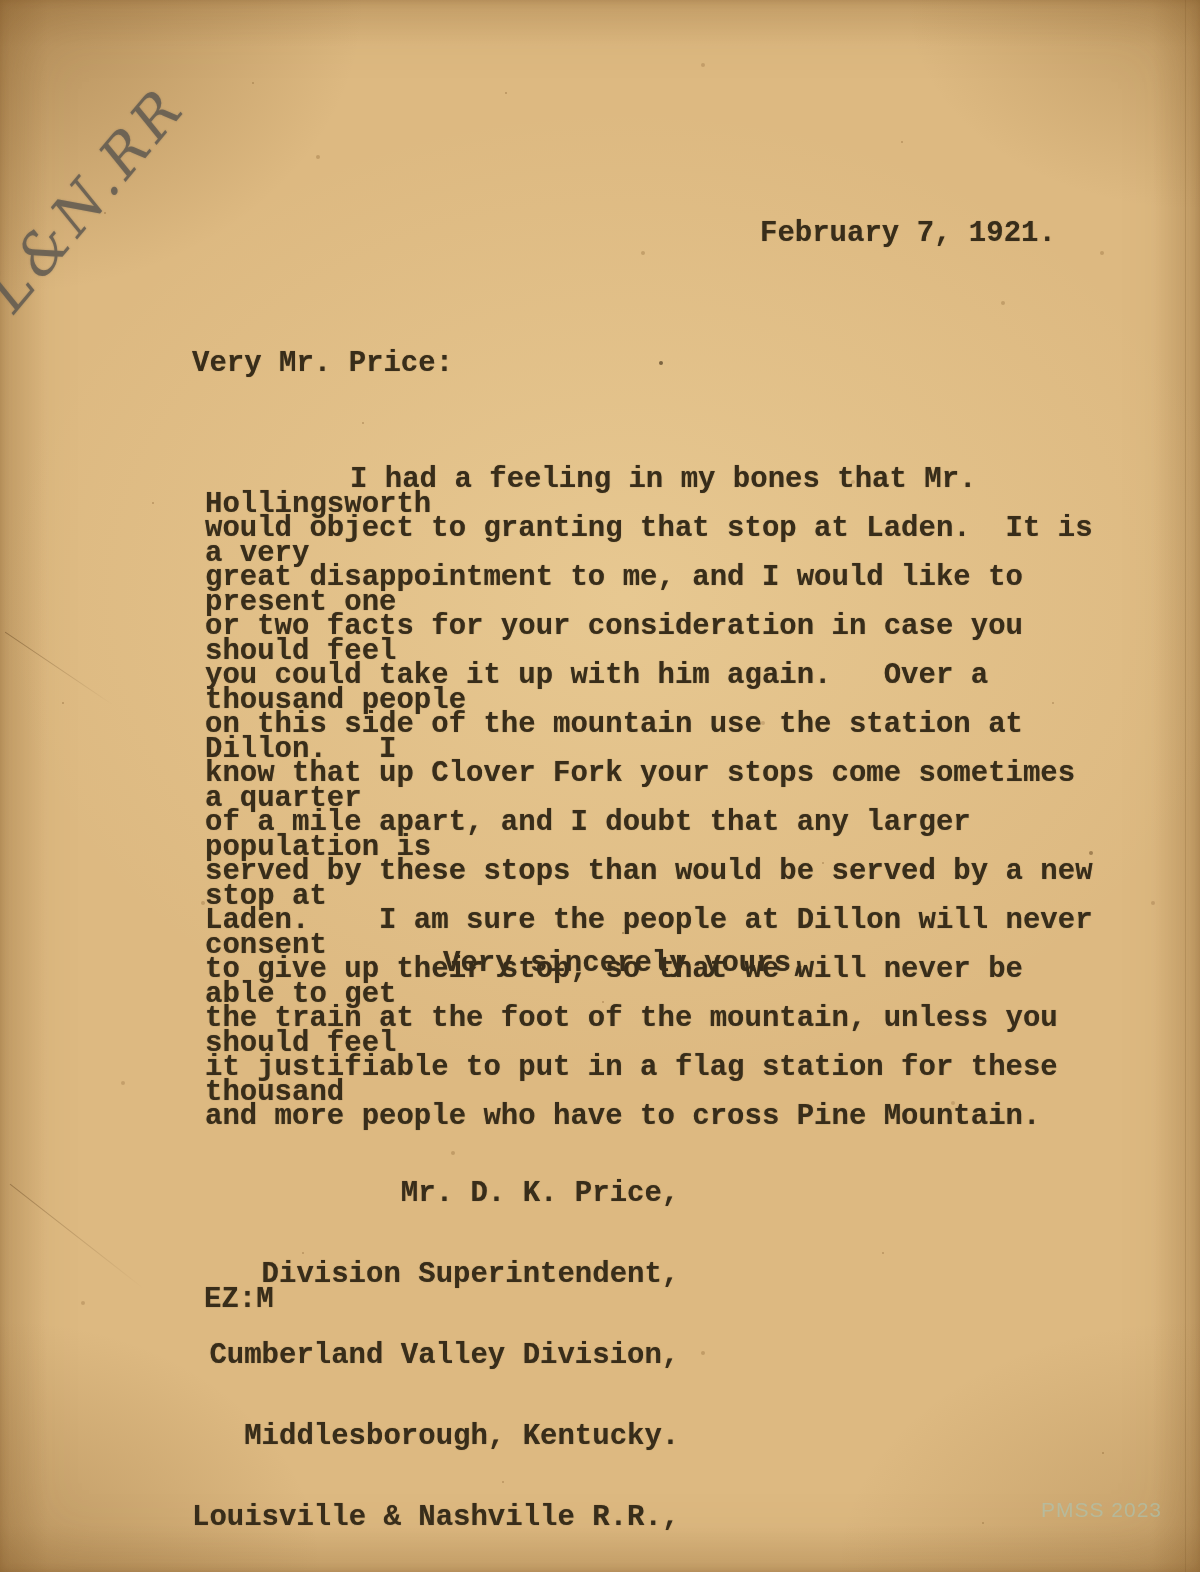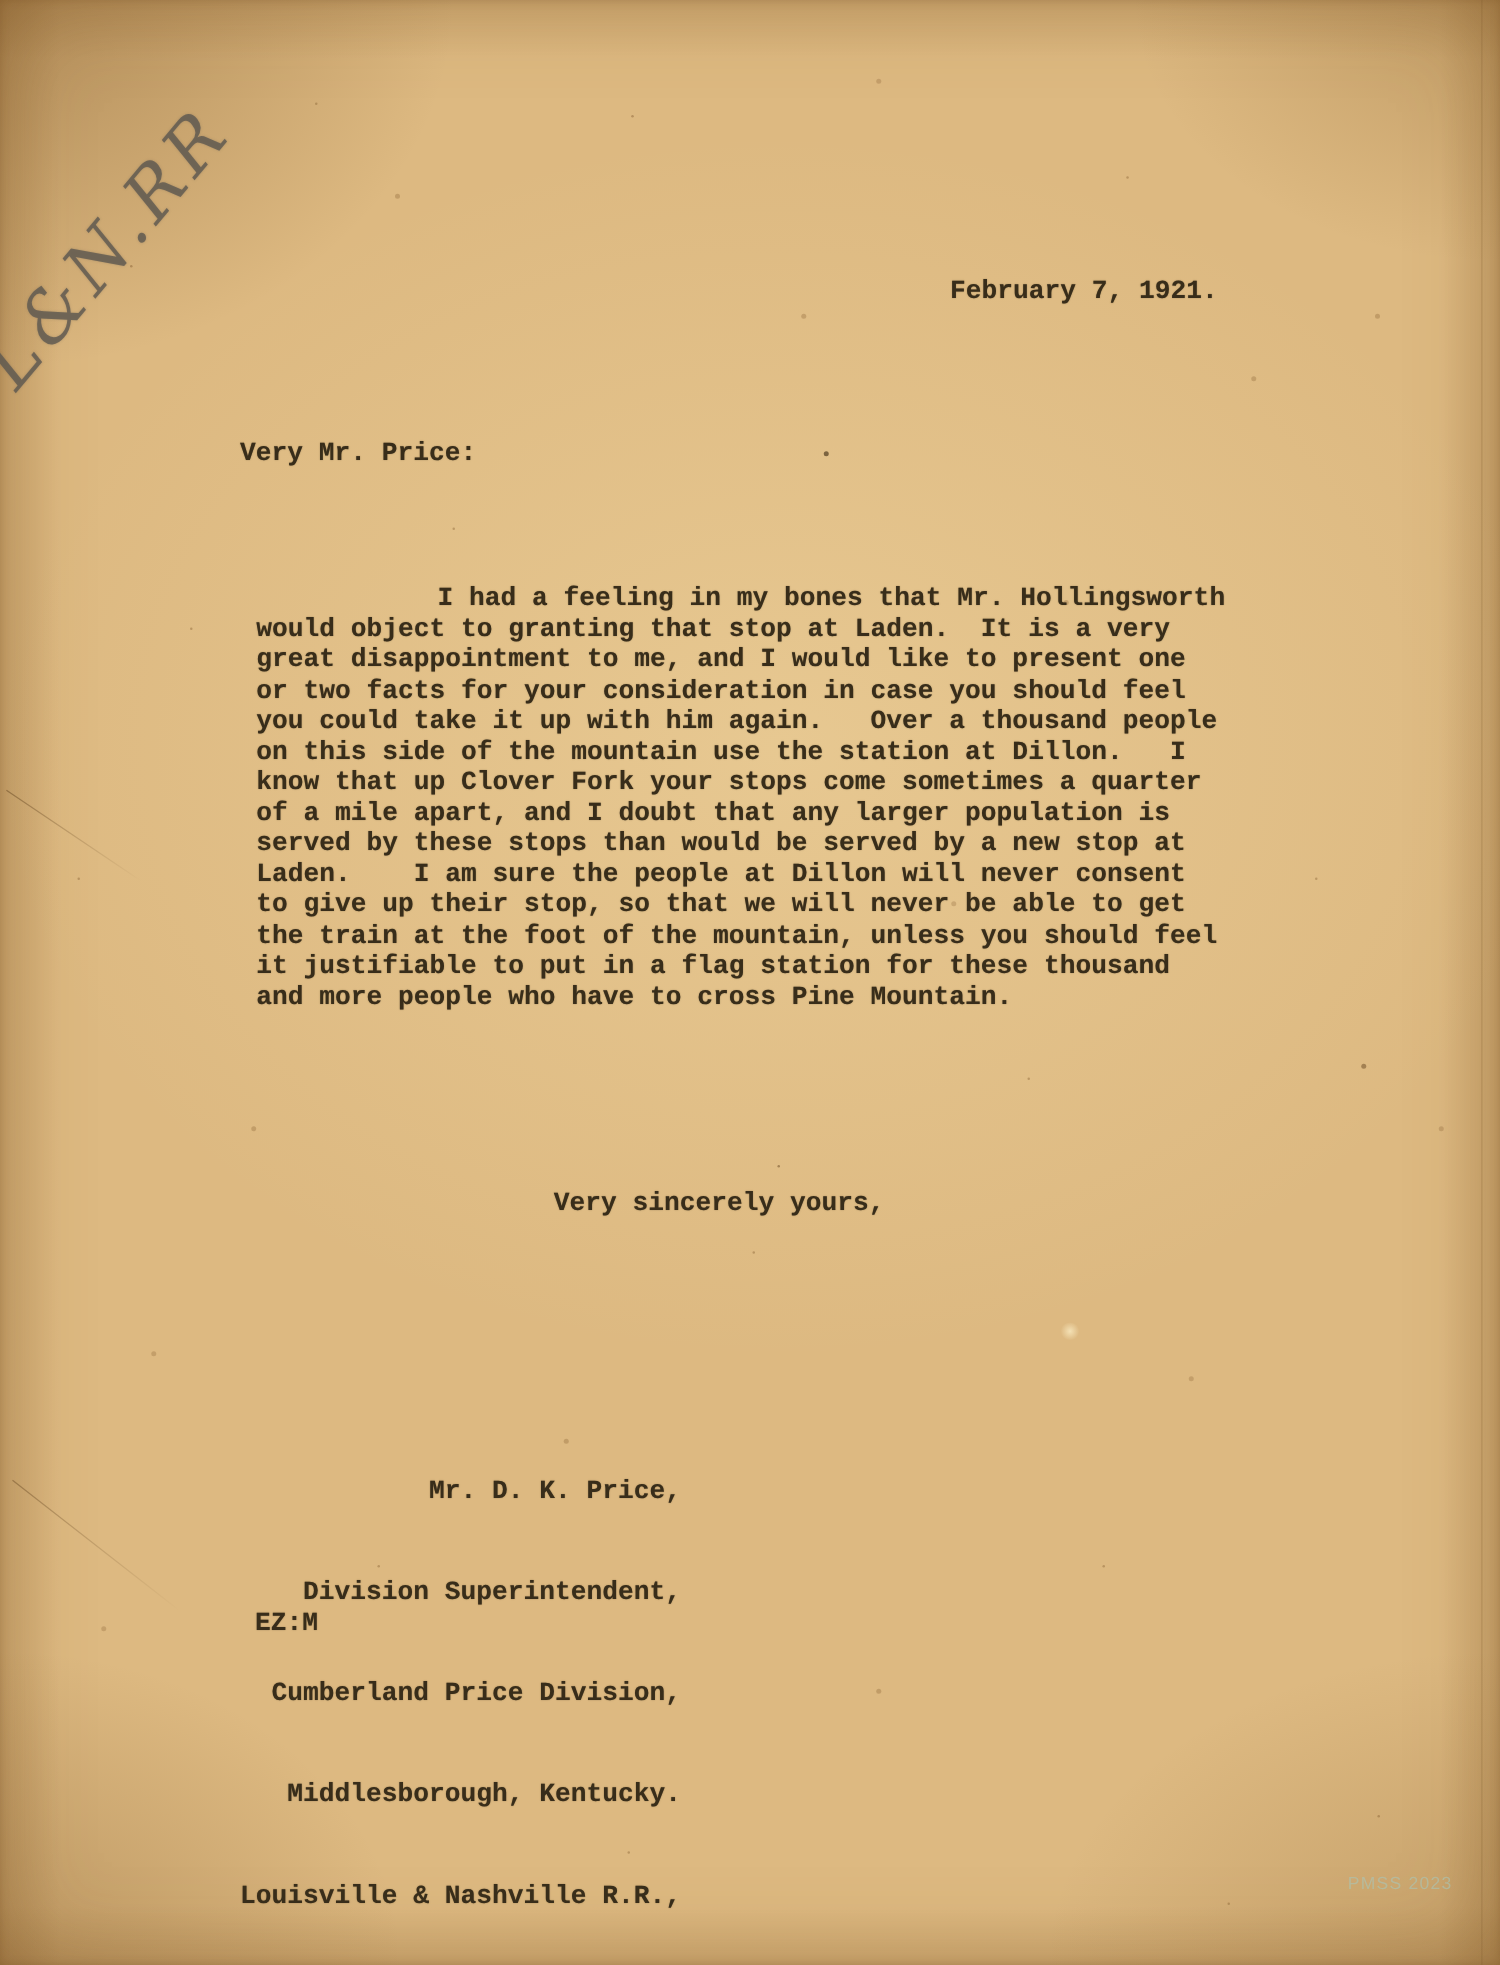--- a/index.html
+++ b/index.html
@@ -21,21 +21,21 @@
       radial-gradient(ellipse 460px 360px at 0% 100%, rgba(115,75,28,0.30), rgba(115,75,28,0) 70%),
       linear-gradient(90deg, rgba(120,80,30,0.20) 0%, rgba(120,80,30,0) 4%, rgba(120,80,30,0) 96%, rgba(120,80,30,0.22) 100%),
       linear-gradient(0deg, rgba(120,80,30,0.16) 0%, rgba(120,80,30,0) 3%, rgba(120,80,30,0) 97%, rgba(120,80,30,0.16) 100%);
     box-shadow: inset 0 0 75px rgba(130,85,35,0.30), inset 0 0 8px rgba(100,60,20,0.25);
   }
   .type {
     position: absolute;
     font-family: "Liberation Mono", "DejaVu Sans Mono", monospace;
     font-weight: 700;
     color: #382d1a;
-    font-size: 21px;
+    font-size: 29px;
     line-height: 24.5px;
     text-shadow: 0 0 1px rgba(56,45,26,0.55);
     white-space: pre-wrap;
   }
   .date-line       { left: 760px; top: 222px; }
   .salutation-line { left: 192px; top: 352px; }
   .body-block      { left: 192px; top: 406px; width: 930px; }
   .para            { margin: 13px; text-indent: 145px; white-space: pre-wrap; }
   .para + .para    { margin-top: 32px; }
   .closing-line    { left: 443px; top: 952px; }
@@ -55,21 +55,21 @@
     letter-spacing: 6px;
     color: rgba(96,90,80,0.82);
     text-shadow: 0 0 2px rgba(96,90,80,0.35);
     white-space: nowrap;
   }
   .watermark {
     position: absolute;
     right: 38px;
     top: 1498px;
     font-family: "Liberation Sans", sans-serif;
-    font-size: 14px;
+    font-size: 21px;
     letter-spacing: 1px;
     color: rgba(168,198,184,0.60);
   }
   .speckles {
     position: absolute;
     left: 0; top: 0;
     width: 2px; height: 2px;
     border-radius: 50%;
     background: transparent;
     box-shadow:
@@ -167,21 +167,21 @@
 the train at the foot of the mountain, unless you should feel
 it justifiable to put in a flag station for these thousand
 and more people who have to cross Pine Mountain.</p>
   </div>
 
   <div class="type closing-line">Very sincerely yours,</div>
 
   <div class="type recipient-block">
     <div>Mr. D. K. Price,</div>
     <div>Division Superintendent,</div>
-    <div>Cumberland Price Division,</div>
+    <div>Cumberland Valley Division,</div>
     <div>Middlesborough, Kentucky.</div>
     <div>Louisville &amp; Nashville R.R.,</div>
   </div>
 
   <div class="type initials-line">EZ:M</div>
 
   <div class="watermark">PMSS 2023</div>
 
 </div>
 

